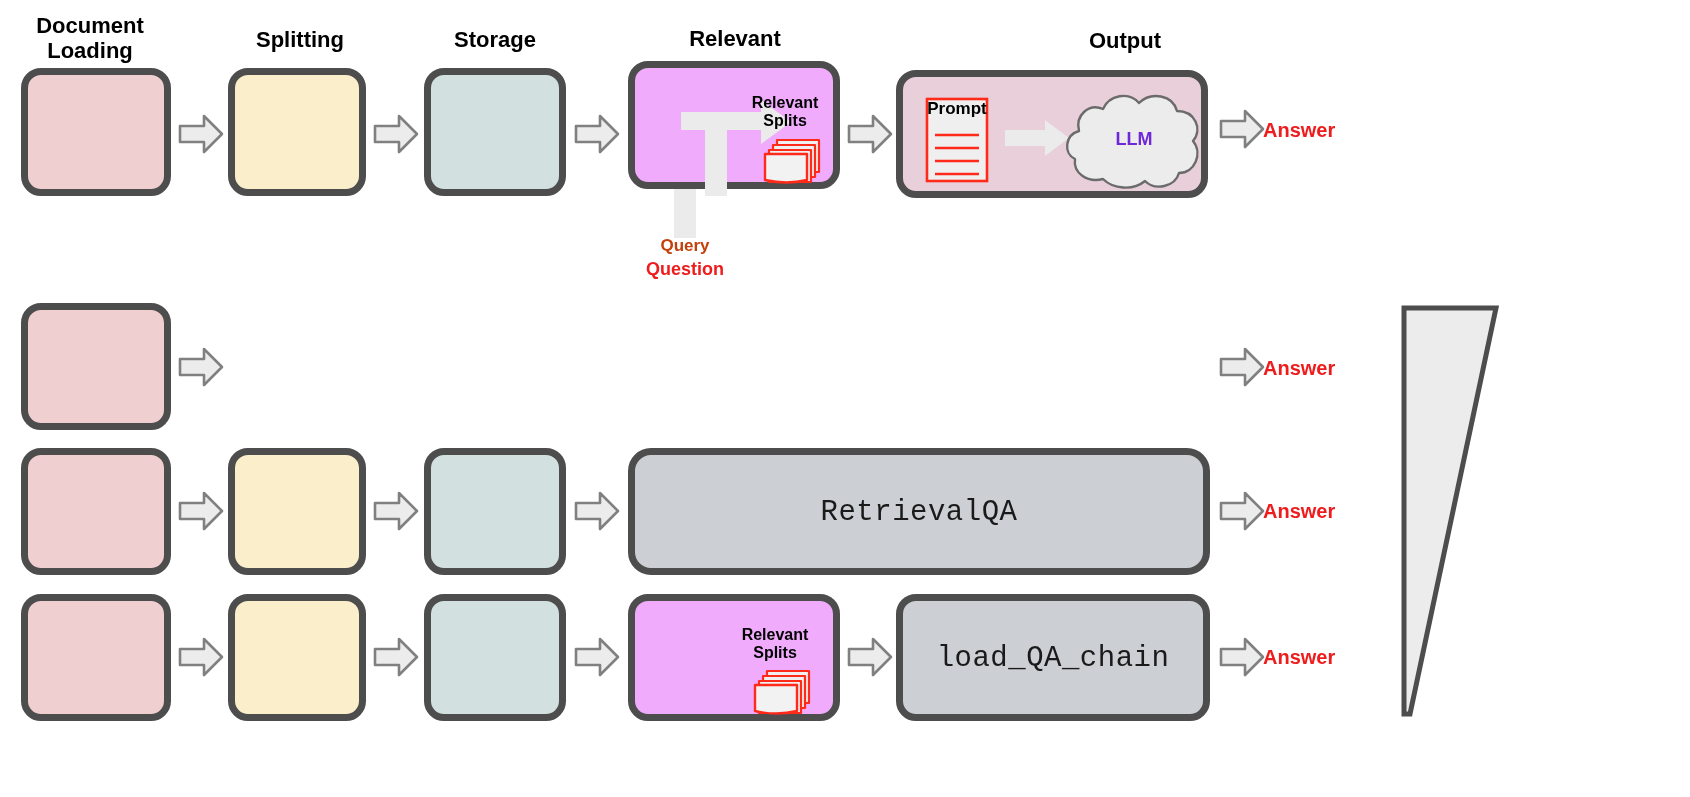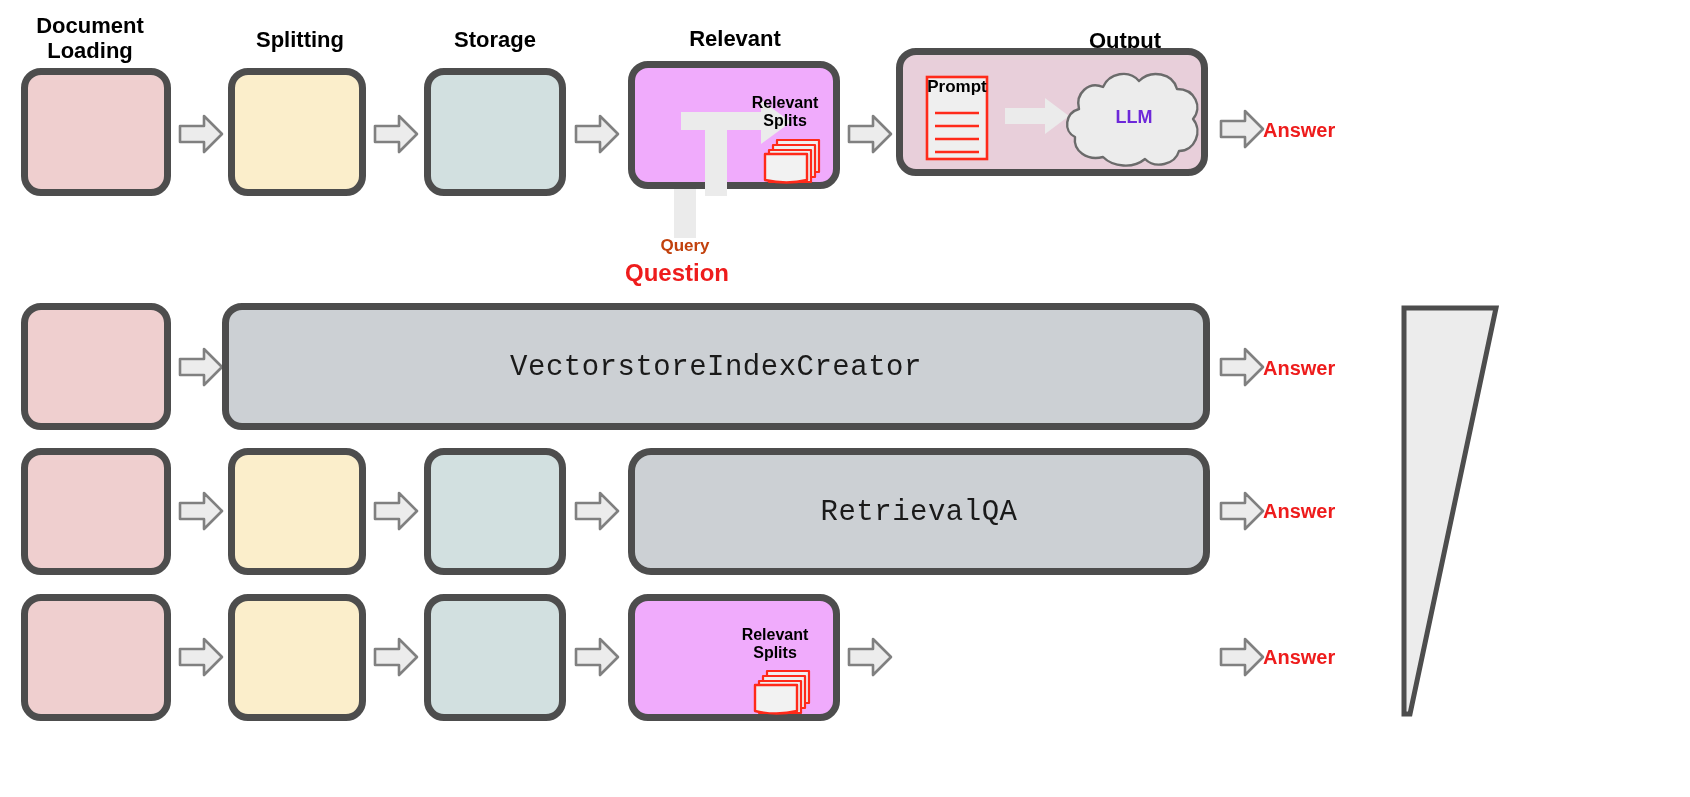--- a/index.html
+++ b/index.html
@@ -58,21 +58,21 @@
     text-align:center;white-space:nowrap;
   }
 
   
   .stem{position:absolute;background:#ebebeb;}
   .query-label{
     position:absolute;text-align:center;font-weight:bold;font-size:17px;
     color:#c2410c;white-space:nowrap;
   }
   .question-label{
-    position:absolute;text-align:left;font-weight:bold;font-size:24px;
+    position:absolute;text-align:center;font-weight:bold;font-size:18px;
     color:#ee1c1c;white-space:nowrap;
   }
 
   
   .wedge{position:absolute;}
 </style>
 </head>
 <body>
 
 <div class="stage">
@@ -133,21 +133,21 @@
 
   <div class="query-label" style="left:619px;top:236px;width:120px;">Query</div>
   <div class="question-label" style="left:619px;top:259px;width:120px;">Question</div>
 
   <div class="barrow" style="left:841px;top:113px;">
     <svg width="46" height="42" viewBox="0 0 46 42">
       <path d="M2,13 L26,13 L26,3 L44,21 L26,39 L26,29 L2,29 Z" fill="#ececec" stroke="#808080" stroke-width="2.6" stroke-linejoin="round"></path>
     </svg>
   </div>
 
-  <div class="box rose" style="left:890px;top:48px;width:312px;height:128px;">
+  <div class="box rose" style="left:890px;top:70px;width:312px;height:128px;">
 
     <div class="prompt" style="left:22px;top:20px;">
       <svg width="64" height="86" viewBox="0 0 64 86">
         <rect x="2" y="2" width="60" height="82" fill="#efefef" stroke="#ff2a1a" stroke-width="2.6"></rect>
         <line x1="10" y1="38" x2="54" y2="38" stroke="#ff2a1a" stroke-width="2.6"></line>
         <line x1="10" y1="51" x2="54" y2="51" stroke="#ff2a1a" stroke-width="2.6"></line>
         <line x1="10" y1="64" x2="54" y2="64" stroke="#ff2a1a" stroke-width="2.6"></line>
         <line x1="10" y1="77" x2="54" y2="77" stroke="#ff2a1a" stroke-width="2.6"></line>
       </svg>
     </div>
@@ -184,23 +184,20 @@
   <div class="answer" style="left:1257px;top:119px;">Answer</div>
 
   <div class="box pink" style="left:15px;top:303px;width:150px;height:127px;"></div>
 
   <div class="barrow" style="left:172px;top:346px;">
     <svg width="46" height="42" viewBox="0 0 46 42">
       <path d="M2,13 L26,13 L26,3 L44,21 L26,39 L26,29 L2,29 Z" fill="#ececec" stroke="#808080" stroke-width="2.6" stroke-linejoin="round"></path>
     </svg>
   </div>
 
-  <div class="box gray" style="left:216px;top:303px;width:988px;height:127px;">
-    <div class="code-label">VectorstoreIndexCreator</div>
-  </div>
 
   <div class="barrow" style="left:1213px;top:346px;">
     <svg width="46" height="42" viewBox="0 0 46 42">
       <path d="M2,13 L26,13 L26,3 L44,21 L26,39 L26,29 L2,29 Z" fill="#ececec" stroke="#808080" stroke-width="2.6" stroke-linejoin="round"></path>
     </svg>
   </div>
   <div class="answer" style="left:1257px;top:357px;">Answer</div>
 
   <div class="box pink" style="left:15px;top:448px;width:150px;height:127px;"></div>
 
@@ -273,20 +270,23 @@
       </svg>
     </div>
   </div>
 
   <div class="barrow" style="left:841px;top:636px;">
     <svg width="46" height="42" viewBox="0 0 46 42">
       <path d="M2,13 L26,13 L26,3 L44,21 L26,39 L26,29 L2,29 Z" fill="#ececec" stroke="#808080" stroke-width="2.6" stroke-linejoin="round"></path>
     </svg>
   </div>
 
+  <div class="box gray" style="left:890px;top:594px;width:314px;height:127px;">
+    <div class="code-label">load_QA_chain</div>
+  </div>
 
   <div class="barrow" style="left:1213px;top:636px;">
     <svg width="46" height="42" viewBox="0 0 46 42">
       <path d="M2,13 L26,13 L26,3 L44,21 L26,39 L26,29 L2,29 Z" fill="#ececec" stroke="#808080" stroke-width="2.6" stroke-linejoin="round"></path>
     </svg>
   </div>
   <div class="answer" style="left:1257px;top:646px;">Answer</div>
 
 
   <div class="wedge" style="left:1392px;top:304px;">

